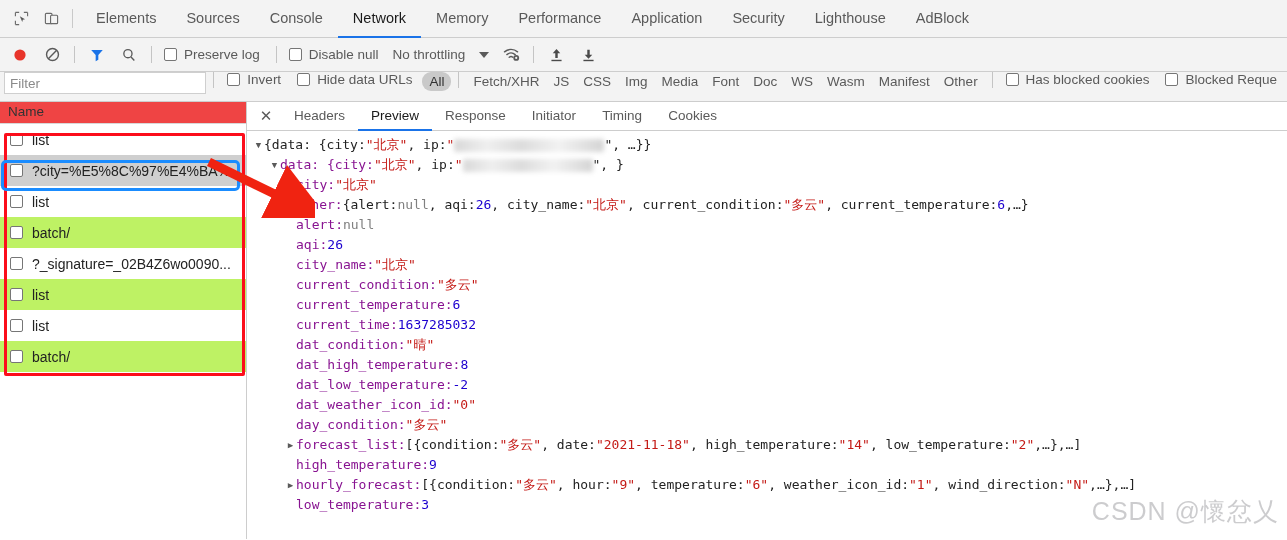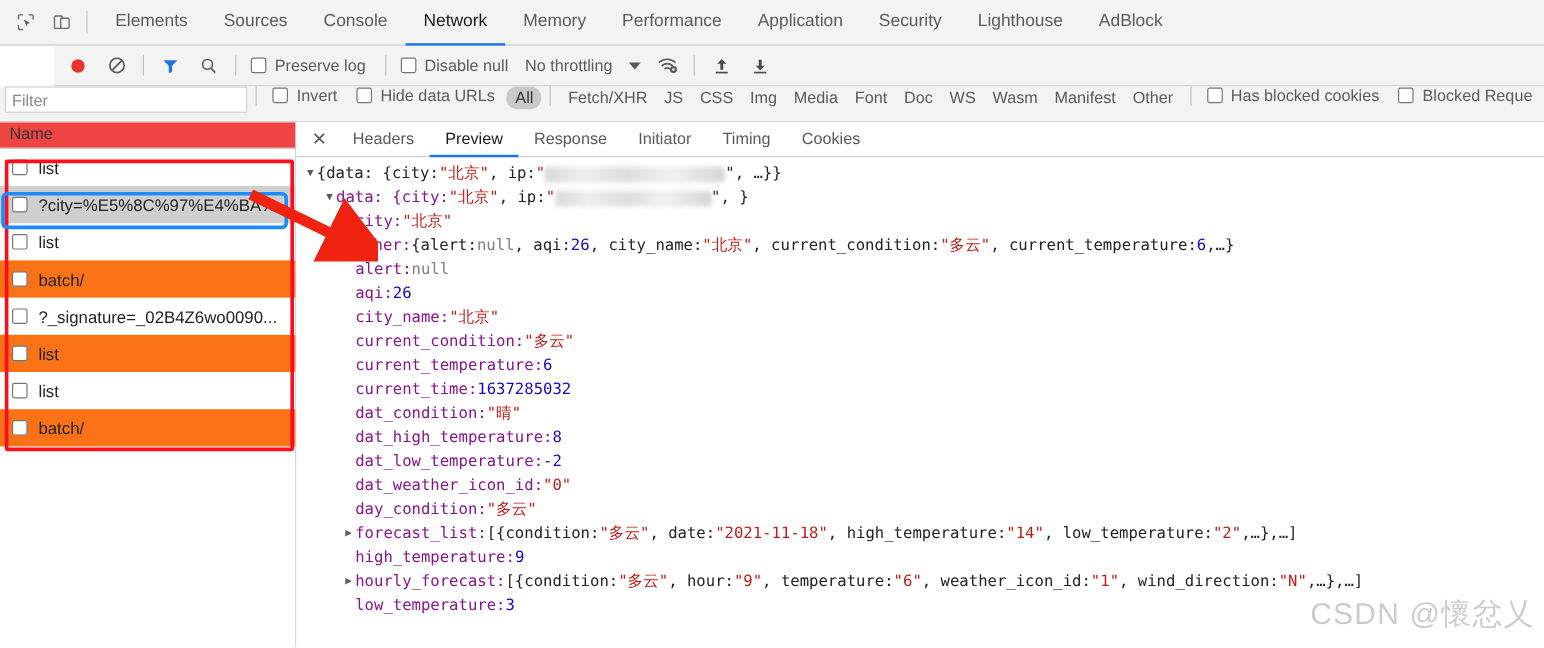--- a/index.html
+++ b/index.html
@@ -53,21 +53,20 @@
   
   .ctrlbar {
     height: 34px;
     background: #f3f3f3;
     border-bottom: 1px solid #cdcdcd;
     display: flex;
     align-items: center;
     padding-left: 4px;
     font-size: 13.5px;
     color: #5a5a5a;
-    margin-left: 45px;
   }
   .cb-icon {
     width: 32px; height: 34px;
     display: flex; align-items: center; justify-content: center;
     cursor: pointer;
   }
   .cb-sep { width: 1px; height: 17px; background: #c4c4c4; margin: 0 6px; }
   .cb-check {
     display: flex; align-items: center; gap: 7px;
     padding: 0 10px 0 6px;
@@ -154,21 +153,21 @@
     display: flex;
     align-items: center;
     gap: 9px;
     padding-left: 10px;
     font-size: 14px;
     color: #222;
     cursor: pointer;
     white-space: nowrap;
     overflow: hidden;
   }
-  .req-row.alt { background: #f97316; text-align: center; }
+  .req-row.alt { background: #bef264; text-align: center; }
   .req-row.selected { background: #cfcfcf; }
   .req-label { overflow: hidden; text-overflow: clip; }
 
   
   .detail {
     flex: 1;
     display: flex;
     flex-direction: column;
     background: #fff;
     min-width: 0;

